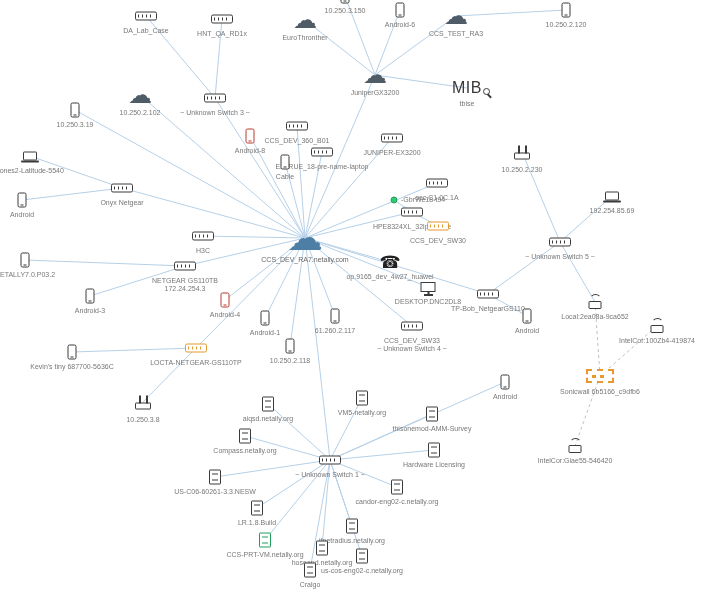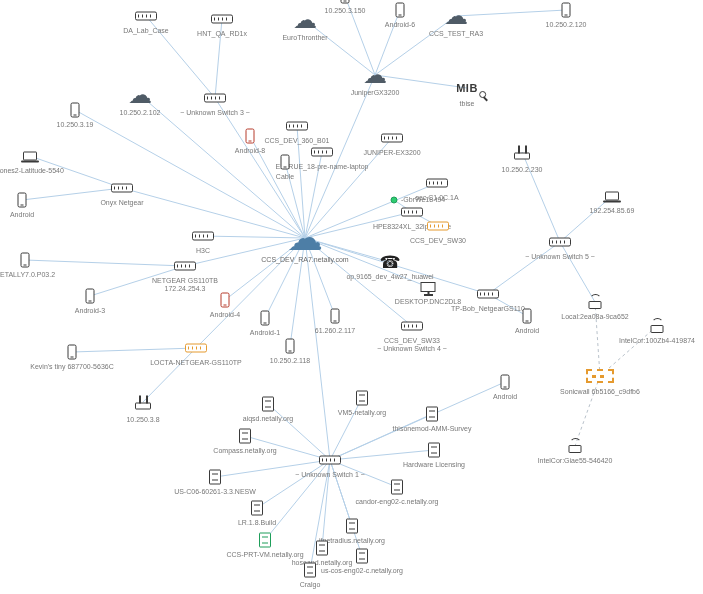--- a/index.html
+++ b/index.html
@@ -48,21 +48,21 @@
   .icon-wifi::before{content:'';position:absolute;top:-8px;left:50%;transform:translateX(-50%);width:10px;height:10px;
     border:1.5px solid;border-color:currentColor transparent transparent transparent;border-radius:50%;}
 
   .icon-firewall{width:28px;height:14px;border:2px dashed #e59a2f;background:#fff;}
   .icon-firewall::after{content:'';position:absolute;left:4px;top:4px;width:4px;height:3px;background:#e59a2f;box-shadow:8px 0 0 #e59a2f;}
 
   .icon-handset{font-size:17px;line-height:1;color:#222;}
 
   .icon-greendot{width:7px;height:7px;border-radius:50%;background:#2ecc71;border:1px solid #1e9e5a;}
 
-  .icon-mib{font-weight:bold;font-size:11px;white-space:nowrap;letter-spacing:0.5px;}
+  .icon-mib{font-weight:normal;font-size:16px;white-space:nowrap;letter-spacing:0.5px;}
   .icon-mib::after{content:'';position:absolute;right:-8px;top:9px;width:5px;height:5px;border:1.5px solid currentColor;border-radius:50%;}
   .icon-mib::before{content:'';position:absolute;right:-10px;top:16px;width:5px;height:1.5px;background:currentColor;transform:rotate(45deg);}
 
   .label{
     position:absolute;top:11px;left:50%;transform:translateX(-50%);
     font-size:7px;line-height:8px;color:#777;white-space:nowrap;text-align:center;
   }
   .label.l2{top:19px;}
   .label.lr{left:7px;transform:none;top:-4px;text-align:left;}
   .node .icon-cloud ~ .label{top:14px;}

